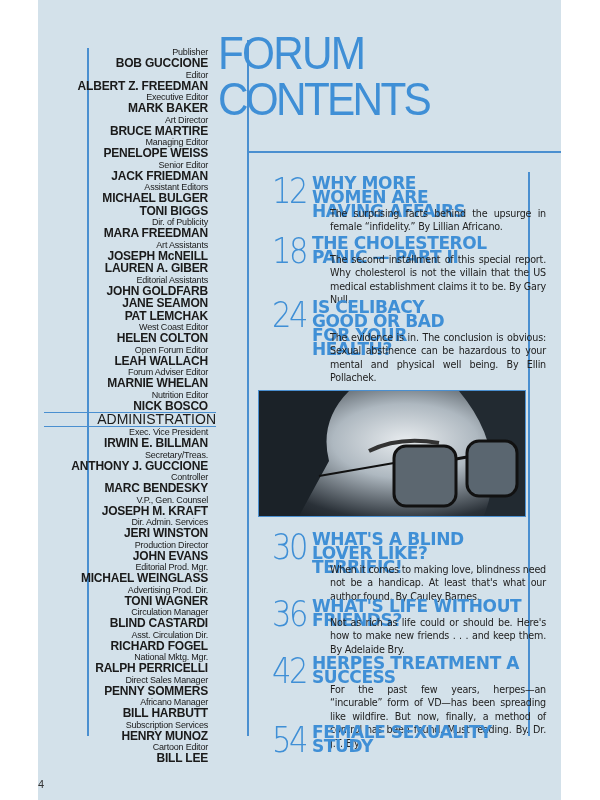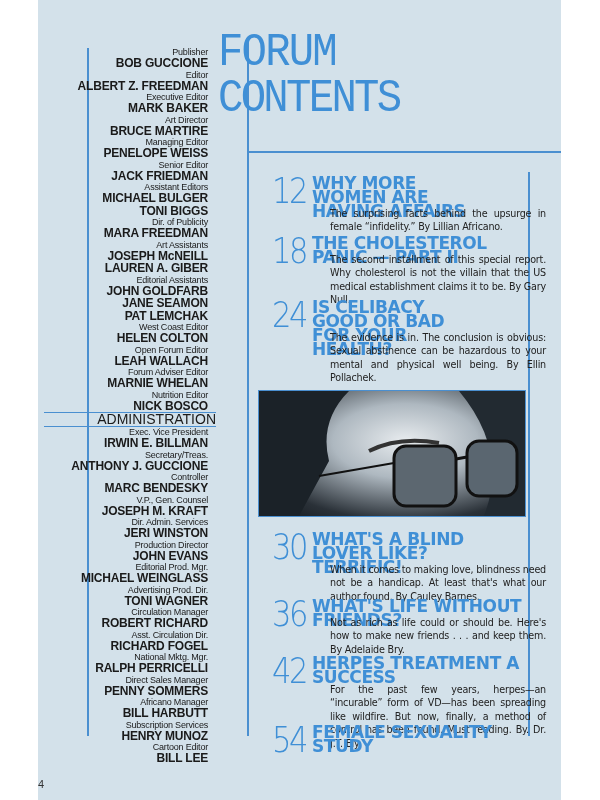--- a/index.html
+++ b/index.html
@@ -22,21 +22,21 @@
   .mh-title { font-size: 9px; line-height: 10px; letter-spacing: -0.2px; }
   .mh-name { font-size: 12px; line-height: 12.5px; font-weight: bold; letter-spacing: -0.2px; }
   .mh-section {
     font-size: 14px; line-height: 13px; letter-spacing: 0px; margin: 0 -8px 0 -8px;
     border-top: 1.5px solid #4a8fd0; border-bottom: 1.5px solid #4a8fd0;
   }
 
   
   .title {
     position: absolute; left: 218px; top: 30px; color: #3f8fd6;
-    font-family: Liberation Mono, monospace; font-weight: 200; letter-spacing: -2px;
+    font-family: Liberation Sans, sans-serif; font-weight: 200; letter-spacing: -2px;
   }
   .title .line { font-size: 47px; line-height: 46px; font-weight: normal; transform: scaleX(0.9); transform-origin: left; }
   .title .line.l2 { letter-spacing: -3px; }
 
   
   .entry { position: absolute; left: 222px; width: 260px; }
   .entry .num {
     position: absolute; left: 0; top: -6px; font-size: 36px; color: #3f8fd6;
     font-family: "DejaVu Sans", sans-serif; font-weight: 200; letter-spacing: -3px;
     transform: scaleX(0.85); transform-origin: left;
@@ -112,21 +112,21 @@
     <div class="mh-name">JOSEPH M. KRAFT</div>
     <div class="mh-title">Dir. Admin. Services</div>
     <div class="mh-name">JERI WINSTON</div>
     <div class="mh-title">Production Director</div>
     <div class="mh-name">JOHN EVANS</div>
     <div class="mh-title">Editorial Prod. Mgr.</div>
     <div class="mh-name">MICHAEL WEINGLASS</div>
     <div class="mh-title">Advertising Prod. Dir.</div>
     <div class="mh-name">TONI WAGNER</div>
     <div class="mh-title">Circulation Manager</div>
-    <div class="mh-name">ROBERT RICHARD</div>
+    <div class="mh-name">BLIND CASTARDI</div>
     <div class="mh-title">Asst. Circulation Dir.</div>
     <div class="mh-name">RICHARD FOGEL</div>
     <div class="mh-title">National Mktg. Mgr.</div>
     <div class="mh-name">RALPH PERRICELLI</div>
     <div class="mh-title">Direct Sales Manager</div>
     <div class="mh-name">PENNY SOMMERS</div>
     <div class="mh-title">Africano Manager</div>
     <div class="mh-name">BILL HARBUTT</div>
     <div class="mh-title">Subscription Services</div>
     <div class="mh-name">HENRY MUNOZ</div>

